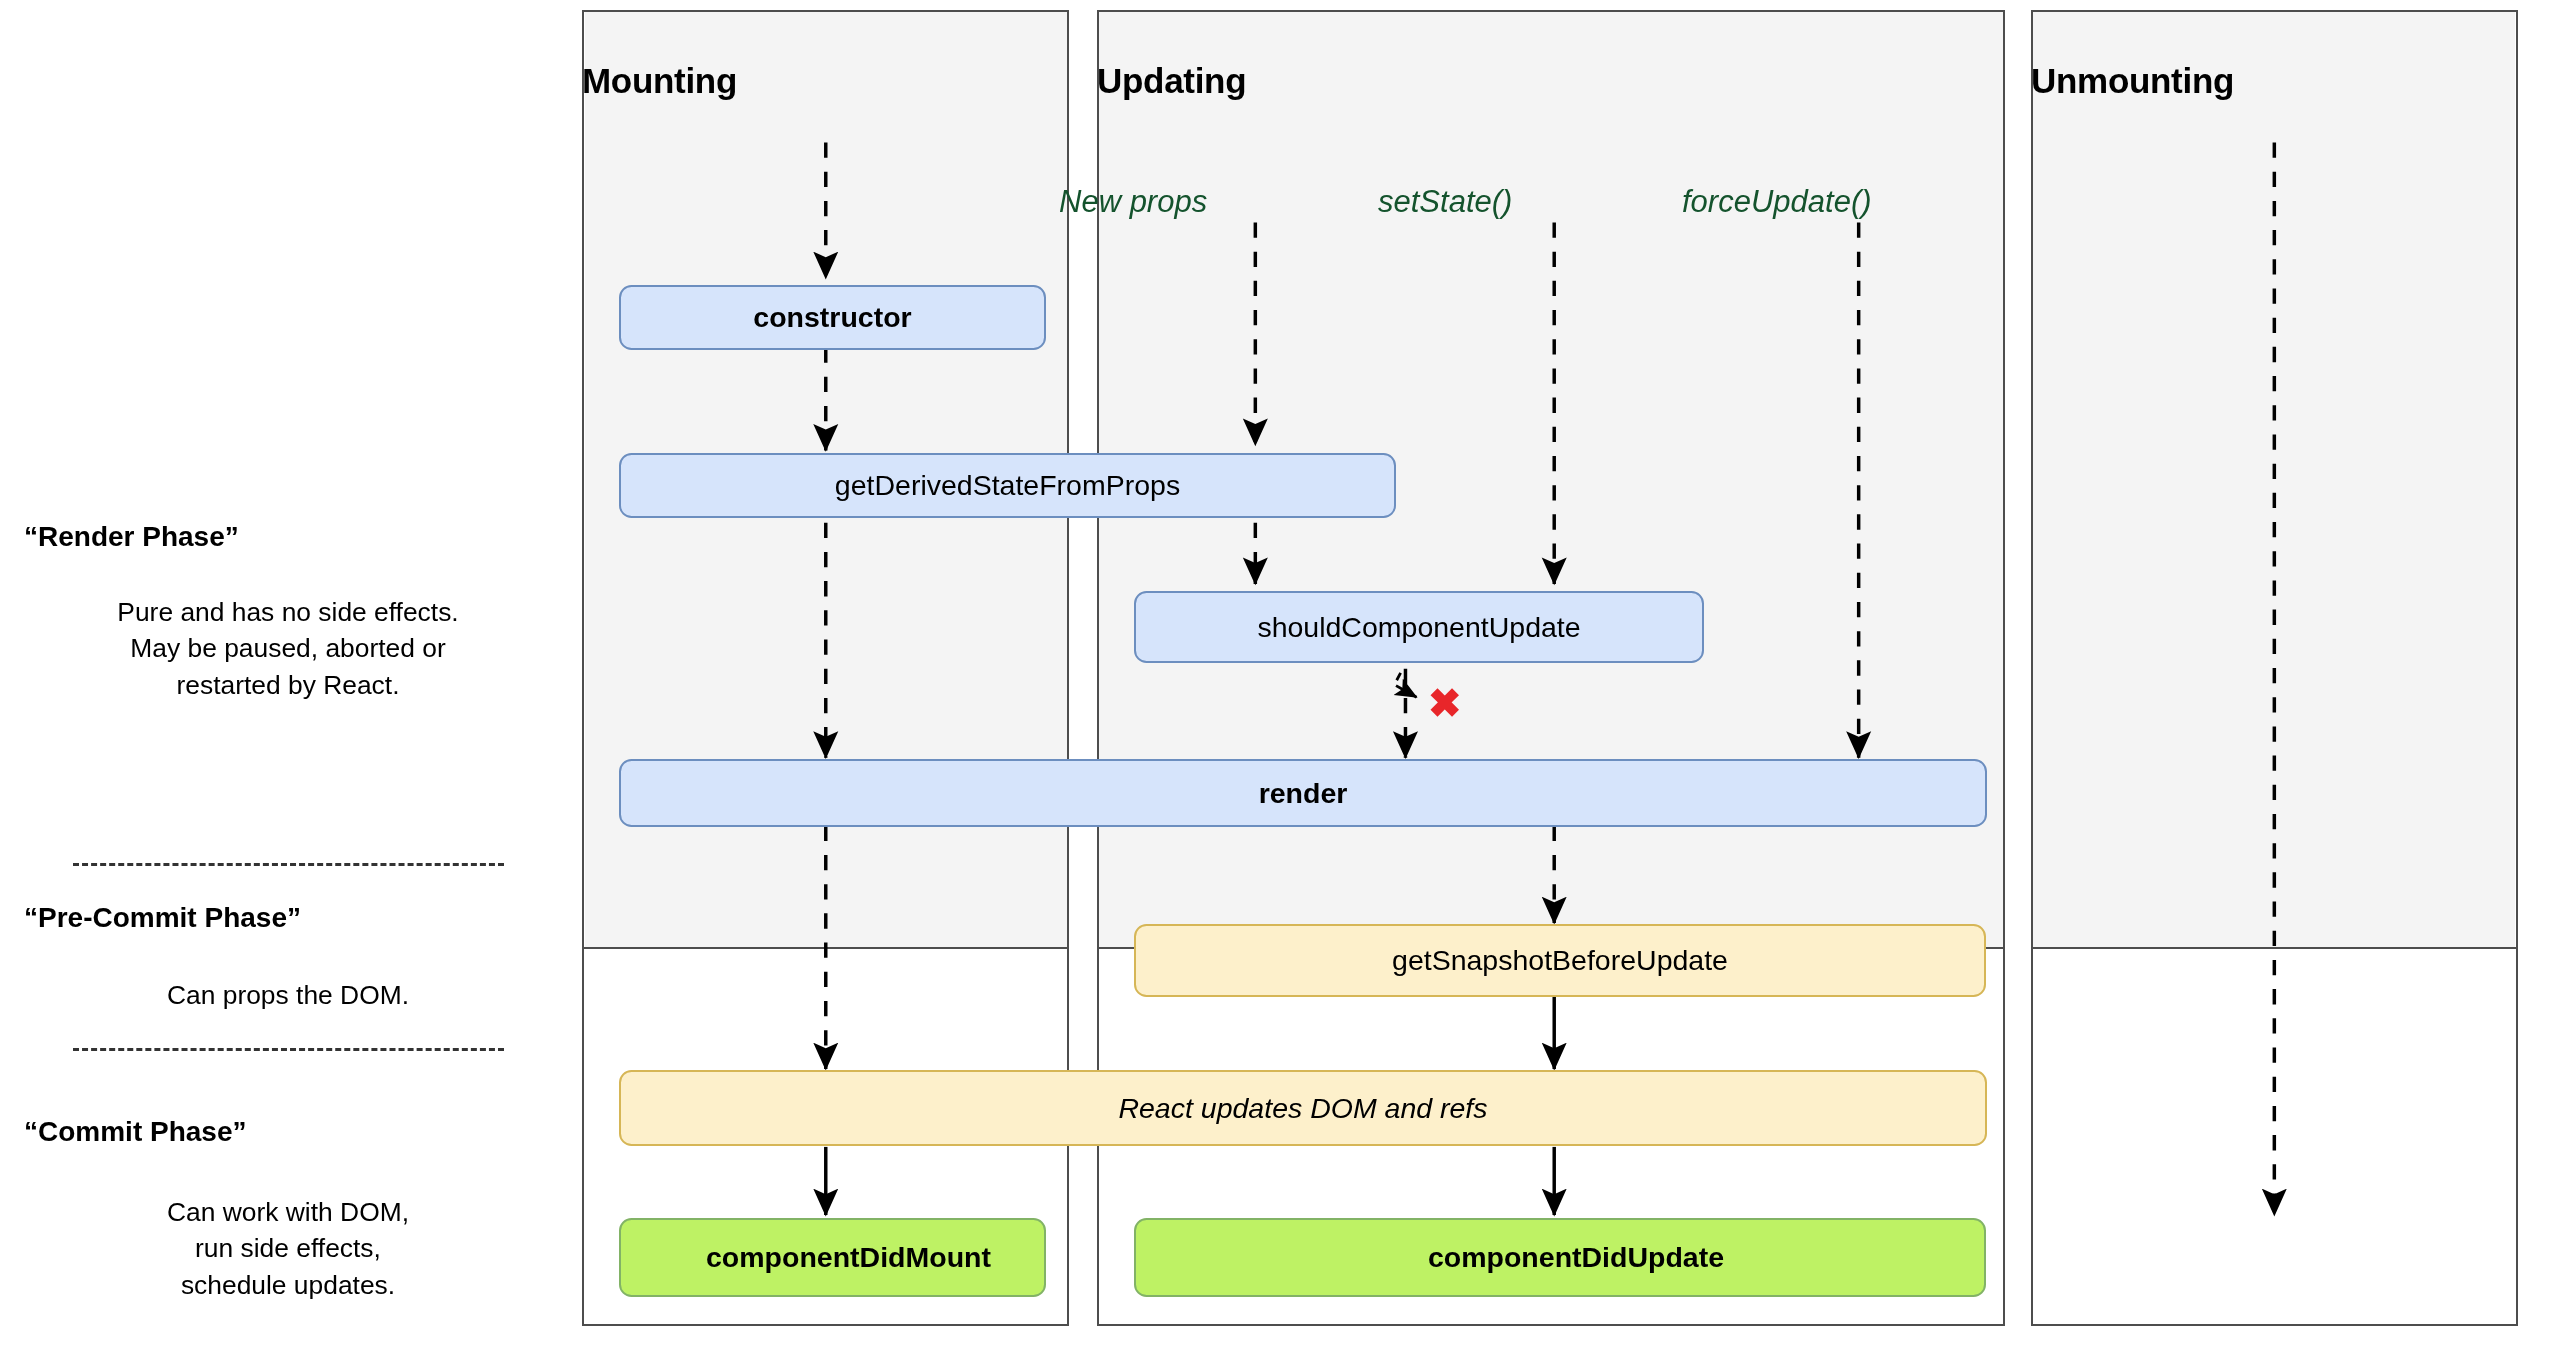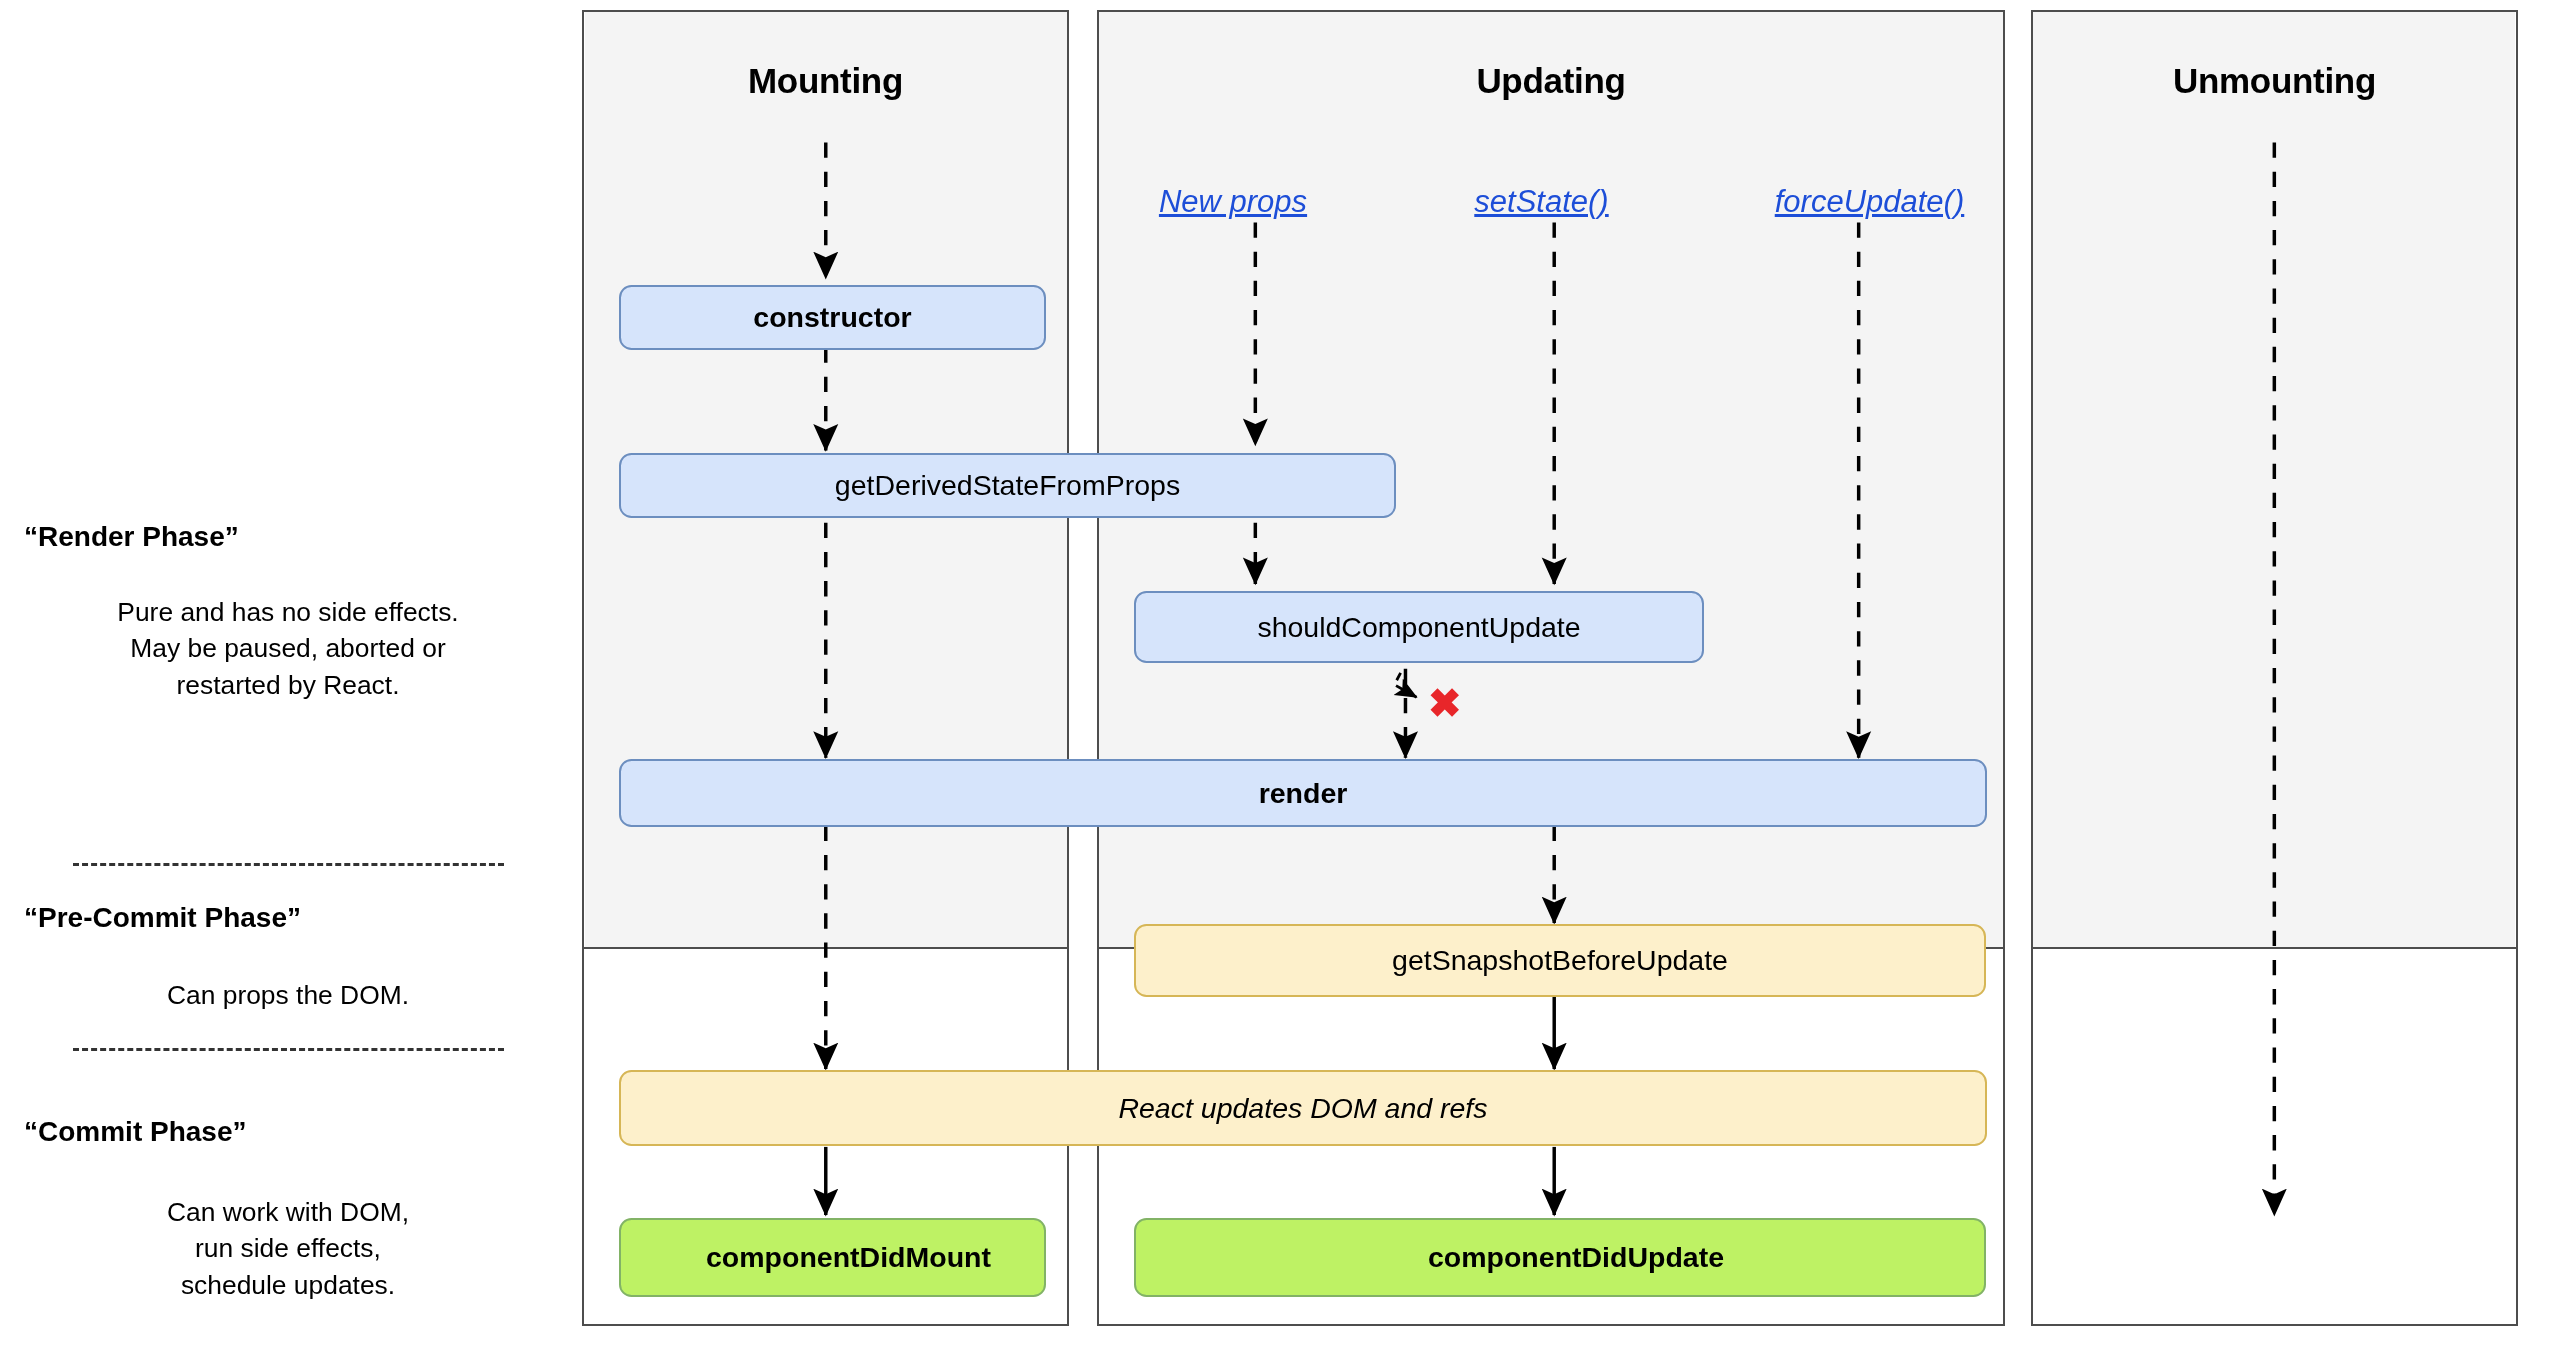--- a/index.html
+++ b/index.html
@@ -28,21 +28,21 @@
     background: #f4f4f4;
     box-sizing: border-box;
   }
   .phase-divider {
     position: absolute;
     height: 2.1px;
     background: #4d4d4d;
   }
   .phase-title {
     position: absolute;
-    text-align: center;
+    text-align: left;
     font-weight: bold;
     font-size: 35px;
     color: #000000;
     letter-spacing: -0.3px;
   }
 
   
   .side-head {
     position: absolute;
     text-align: left;
@@ -96,24 +96,23 @@
     padding-left: 32px;
   }
   .bold { font-weight: bold; }
   .ital { font-style: italic; }
 
   
   .trigger-label {
     position: absolute;
     font-style: italic;
     font-size: 31px;
-    color: #1d4ed8;
-    text-align: center;
+    color: #14532d;
+    text-align: left;
     white-space: nowrap;
-    text-decoration: underline;
   }
 
   
   #arrows {
     position: absolute;
     left: 0;
     top: 0;
     width: 2576px;
     height: 1361px;
     pointer-events: none;

